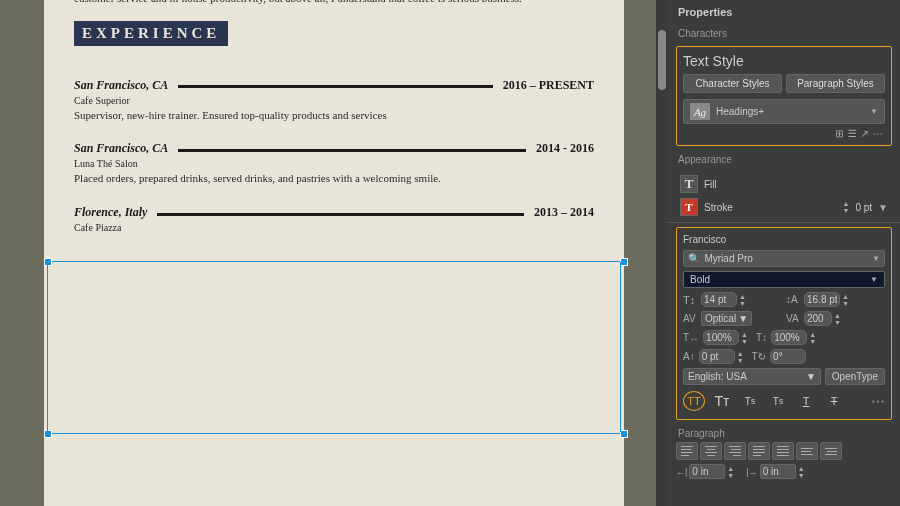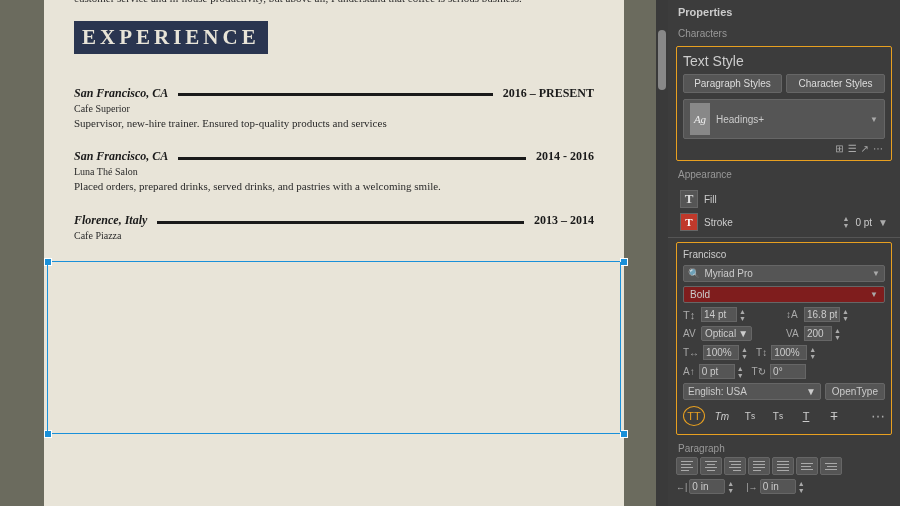--- a/index.html
+++ b/index.html
@@ -38,21 +38,21 @@
     .page-intro {
       font-size: 11px;
       color: #2a2a2a;
       margin-bottom: 14px;
       line-height: 1.5;
     }
 
     .section-title {
       background: #2a3550;
       color: #e8e4d8;
-      font-size: 21px;
+      font-size: 15px;
       font-weight: bold;
       letter-spacing: 4px;
       padding: 4px 8px;
       margin-bottom: 14px;
       display: inline-block;
     }
 
     .experience-entry {
       margin-bottom: 18px;
     }
@@ -222,21 +222,21 @@
       align-items: center;
       background: #555;
       border: 1px solid #666;
       border-radius: 2px;
       padding: 3px 6px;
       width: 100%;
     }
 
     .ag-icon {
       width: 20px;
-      height: 32px;
+      height: 17px;
       background: #888;
       color: #eee;
       font-size: 11px;
       font-family: serif;
       display: flex;
       align-items: center;
       justify-content: center;
       margin-right: 6px;
       font-style: italic;
     }
@@ -376,21 +376,21 @@
 
     .font-name {
       flex: 1;
       font-size: 10px;
       color: #ccc;
     }
 
     .char-style-row {
       display: flex;
       align-items: center;
-      background: #7f1d1d;
+      background: #0f172a;
       border: 1px solid #666;
       border-radius: 2px;
       padding: 2px 6px;
       margin-bottom: 4px;
     }
 
     .char-metrics-row {
       display: flex;
       gap: 4px;
       margin-bottom: 4px;
@@ -410,21 +410,21 @@
       min-width: 16px;
     }
 
     .metric-input {
       background: #555;
       border: 1px solid #666;
       color: #ccc;
       font-size: 10px;
       width: 36px;
       padding: 1px 2px;
-      border-radius: 0;
+      border-radius: 5px;
     }
 
     .metric-dropdown {
       background: #555;
       border: 1px solid #666;
       border-radius: 2px;
       padding: 1px 3px;
       font-size: 10px;
       color: #ccc;
       display: flex;
@@ -630,22 +630,22 @@
 </div>
 
 <div class="properties-panel">
   <div class="panel-title">Properties</div>
 
   <div class="panel-section-label">Characters</div>
 
   <div class="bordered-section">
     <div style="font-size:14px; color:#ccc; margin-bottom:5px;">Text Style</div>
     <div class="text-style-row">
+      <button class="style-btn">Character Styles</button>
       <button class="style-btn">Paragraph Styles</button>
-      <button class="style-btn">Character Styles</button>
     </div>
     <div class="style-dropdown">
       <div class="ag-icon">Ag</div>
       <span class="dropdown-label">Headings+</span>
       <span class="dropdown-arrow">▼</span>
     </div>
     <div class="icon-row">
       <span class="small-icon">⊞</span>
       <span class="small-icon">☰</span>
       <span class="small-icon">↗</span>
@@ -761,21 +761,21 @@
     <div class="char-options-row">
       <div class="language-dropdown">
         <span>English: USA</span>
         <span>▼</span>
       </div>
       <button class="opentype-btn">OpenType</button>
     </div>
 
     <div class="char-type-row">
       <div class="type-btn active">TT</div>
-      <div class="type-btn" style="font-size:10px;font-style:italic;">Tт</div>
+      <div class="type-btn" style="font-size:14px;">Tт</div>
       <div class="type-btn" style="font-size:10px;">T<sup>s</sup></div>
       <div class="type-btn" style="font-size:10px;">T<sub>s</sub></div>
       <div class="type-btn" style="text-decoration:underline;">T</div>
       <div class="type-btn" style="text-decoration:line-through;">T</div>
       <div class="more-btn">⋯</div>
     </div>
   </div>
 
   <div class="paragraph-section">
     <div class="para-label">Paragraph</div>

